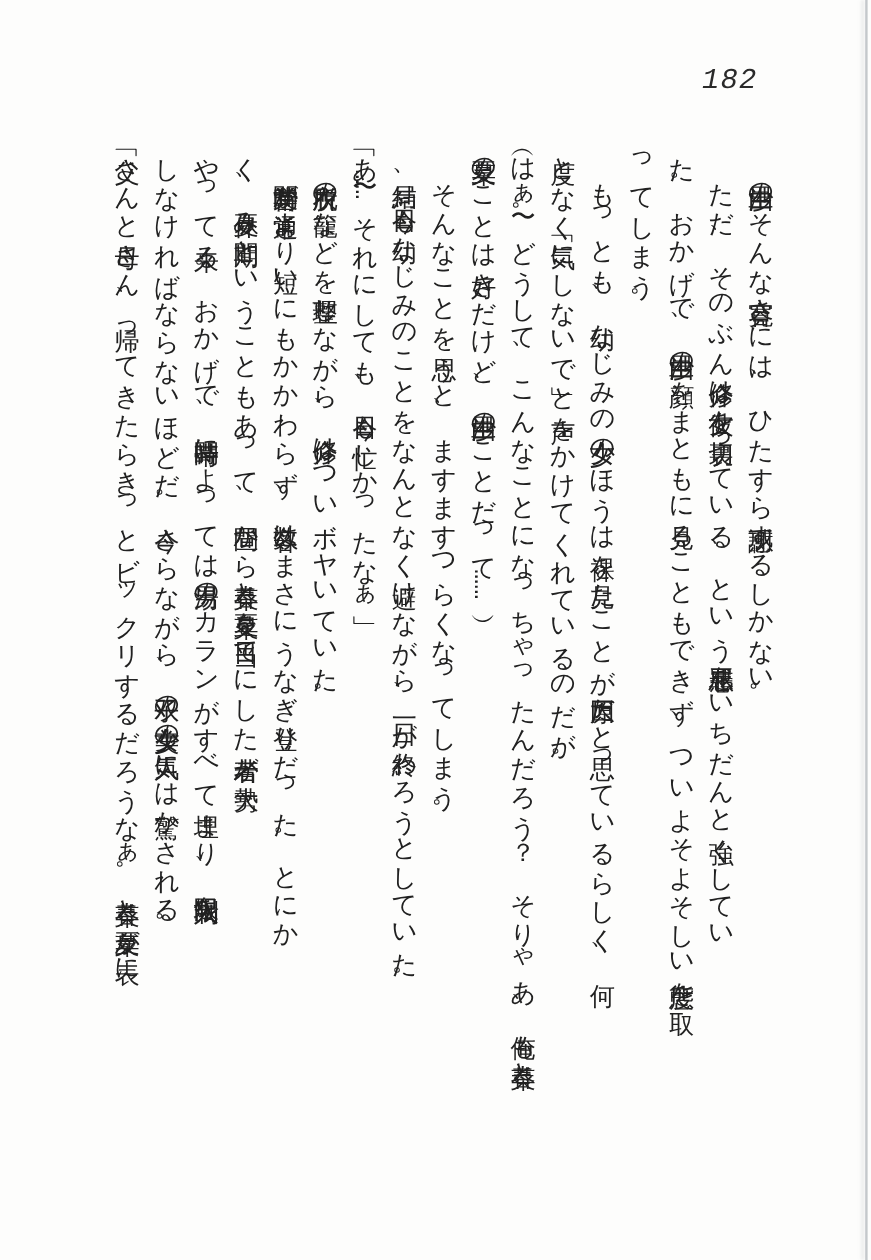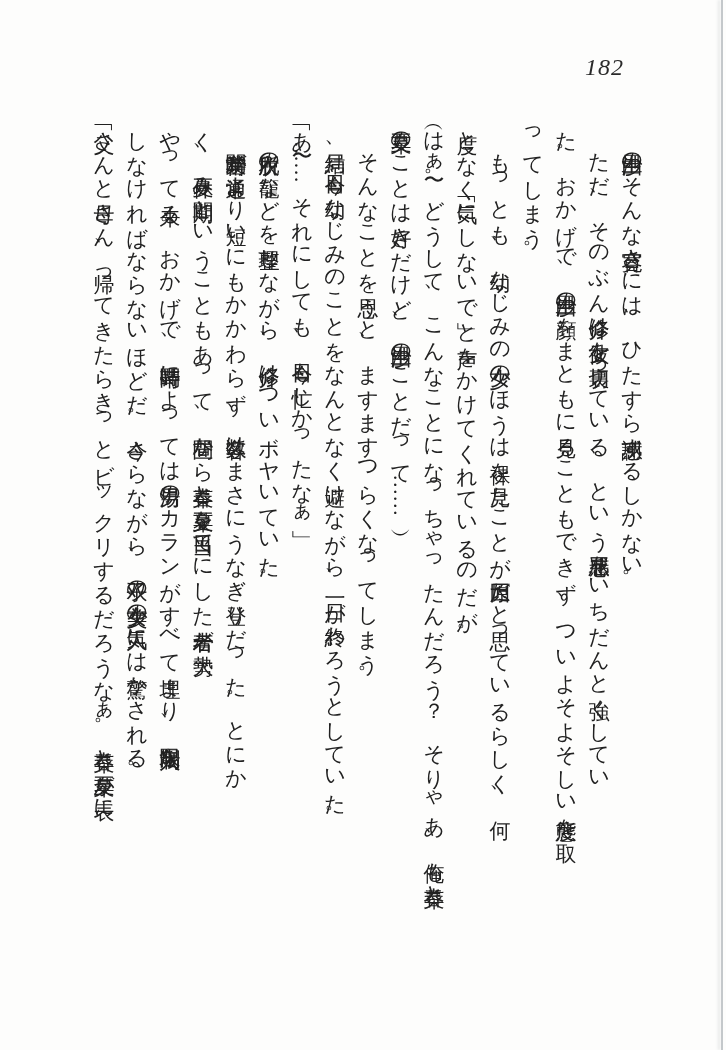--- a/index.html
+++ b/index.html
@@ -6,21 +6,21 @@
     margin: 0;
     padding: 0;
     background: #ffffff;
   }
   .page {
     position: relative;
     width: 726px;
     height: 1050px;
     background: #fdfdfc;
     overflow: hidden;
-    font-family: Liberation Serif, serif;
+    font-family: Liberation Mono, monospace;
   }
   .page-number {
     position: absolute;
     left: 585px;
     top: 54px;
     font-size: 24px;
     font-style: italic;
     color: #2a2a2a;
     letter-spacing: 1px;
   }

